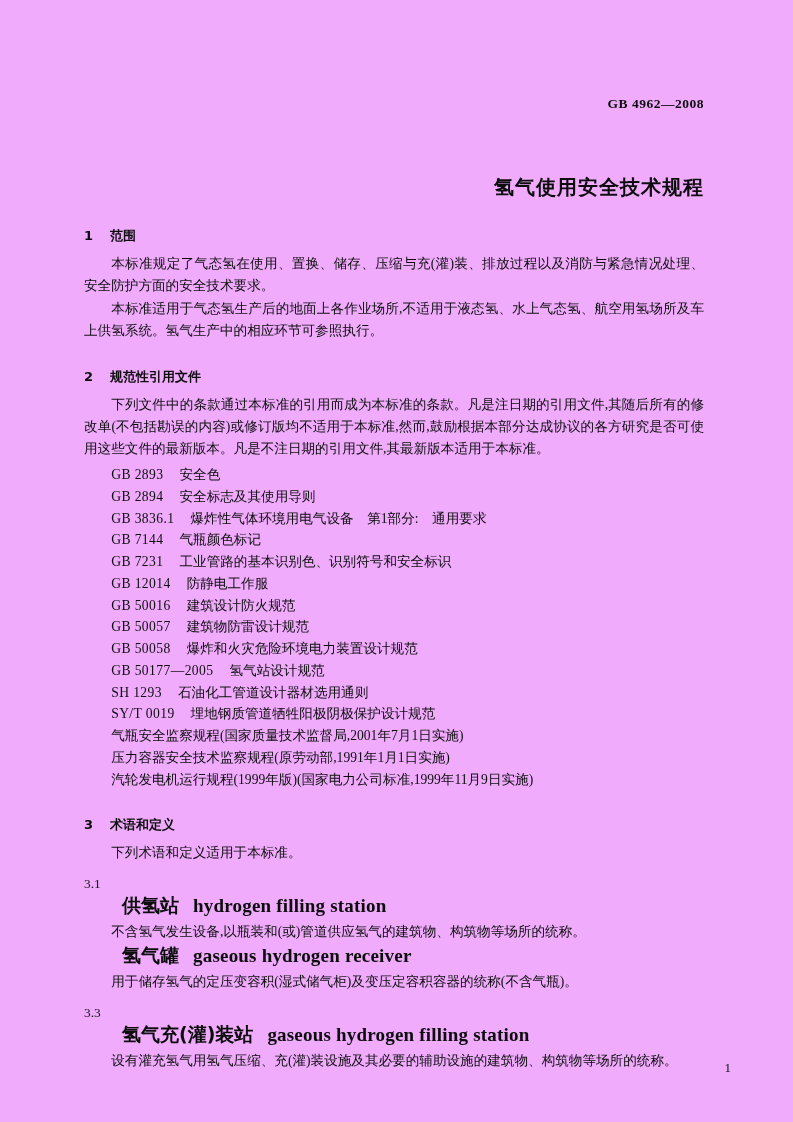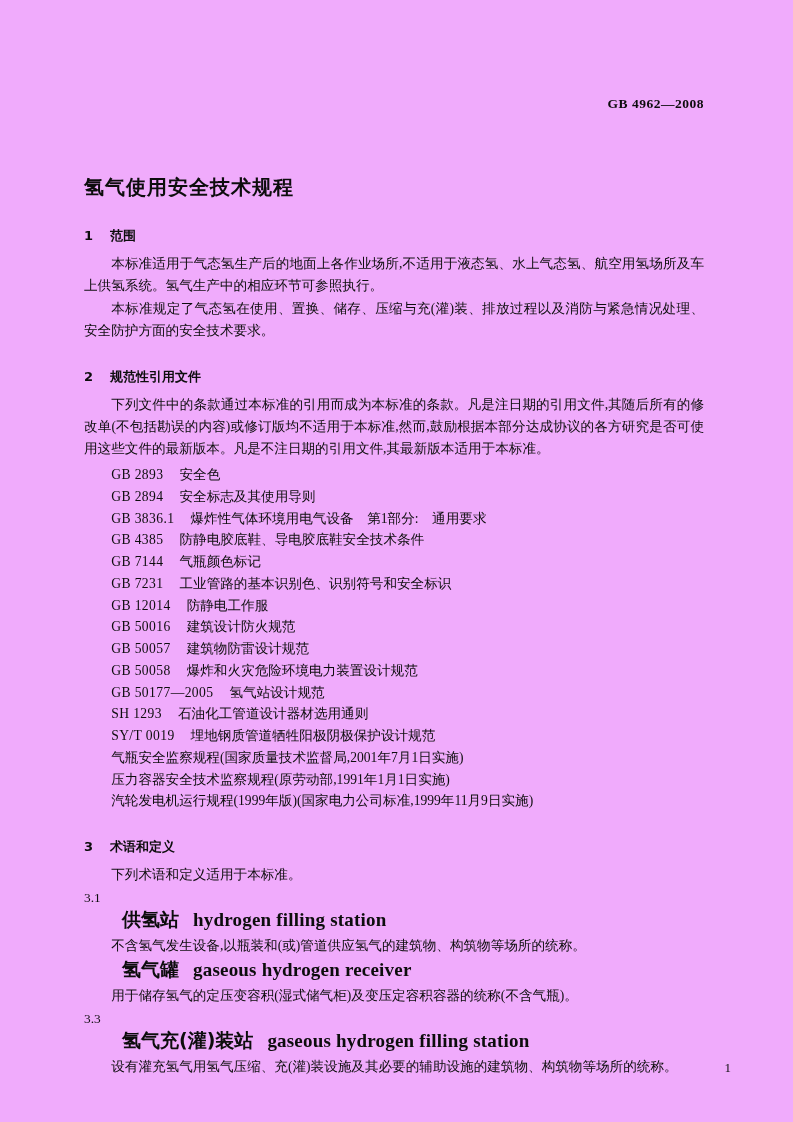--- a/index.html
+++ b/index.html
@@ -55,21 +55,21 @@
   .std-no {
     text-align: right;
     font-family: "Liberation Serif", serif;
     font-size: 13.5px;
     letter-spacing: 0.5px;
     margin-top: 96px;
     font-weight: 700;
   }
 
   .doc-title {
-    text-align: left;
+    text-align: right;
     font-family: "DejaVu Sans", "Liberation Sans", sans-serif;
     font-weight: 700;
     font-size: 20px;
     letter-spacing: 1px;
     margin-top: 62px;
   }
 
   .sec-head {
     font-family: "DejaVu Sans", "Liberation Sans", sans-serif;
     font-weight: 700;
@@ -103,21 +103,21 @@
   .ref .code {
     font-family: "Liberation Serif", serif;
     letter-spacing: 0.4px;
     margin-top: 42px;
   }
   .ref .gap-md { display: inline-block; width: 16px; }
 
   .term-num {
     font-size: 13.4px;
     font-family: "Liberation Serif", serif;
-    margin-top: 4px;
+    margin-top: 12px;
     margin-bottom: 1px;
   }
   .term-name {
     font-family: "DejaVu Sans", "Liberation Sans", sans-serif;
     font-weight: 700;
     font-size: 19px;
     padding-left: 2em;
     margin-bottom: 2px;
   }
   .term-name .en {
@@ -168,33 +168,32 @@
 
   <div class="content">
 
     <div class="std-no">GB 4962—2008</div>
 
     <h1 class="doc-title">氢气使用安全技术规程</h1>
 
     <div class="sec-head">
       <span class="num">1</span><span>范围</span>
     </div>
+    <p class="body">本标准规定了气态氢在使用、置换、储存、压缩与充(灌)装、排放过程以及消防与紧急情况处理、安全防护方面的安全技术要求。</p>
     <p class="body">本标准适用于气态氢生产后的地面上各作业场所,不适用于液态氢、水上气态氢、航空用氢场所及车上供氢系统。氢气生产中的相应环节可参照执行。</p>
-    <p class="body">本标准规定了气态氢在使用、置换、储存、压缩与充(灌)装、排放过程以及消防与紧急情况处理、安全防护方面的安全技术要求。</p>
 
     <div class="sec-head">
       <span class="num">2</span><span>规范性引用文件</span>
     </div>
     <p class="body">下列文件中的条款通过本标准的引用而成为本标准的条款。凡是注日期的引用文件,其随后所有的修改单(不包括勘误的内容)或修订版均不适用于本标准,然而,鼓励根据本部分达成协议的各方研究是否可使用这些文件的最新版本。凡是不注日期的引用文件,其最新版本适用于本标准。</p>
 
     <div class="ref-list">
       <div class="ref"><span class="code">GB 2893</span><span class="gap-md"></span><span>安全色</span></div>
       <div class="ref"><span class="code">GB 2894</span><span class="gap-md"></span><span>安全标志及其使用导则</span></div>
       <div class="ref"><span class="code">GB 3836.1</span><span class="gap-md"></span><span>爆炸性气体环境用电气设备　第1部分:　通用要求</span></div>
-      <div class="ref"><span class="code">GB 4385</span><span class="gap-md"></span><span>防静电胶底鞋、导电胶底鞋安全技术条件</span></div>
       <div class="ref"><span class="code">GB 7144</span><span class="gap-md"></span><span>气瓶颜色标记</span></div>
       <div class="ref"><span class="code">GB 7231</span><span class="gap-md"></span><span>工业管路的基本识别色、识别符号和安全标识</span></div>
       <div class="ref"><span class="code">GB 12014</span><span class="gap-md"></span><span>防静电工作服</span></div>
       <div class="ref"><span class="code">GB 50016</span><span class="gap-md"></span><span>建筑设计防火规范</span></div>
       <div class="ref"><span class="code">GB 50057</span><span class="gap-md"></span><span>建筑物防雷设计规范</span></div>
       <div class="ref"><span class="code">GB 50058</span><span class="gap-md"></span><span>爆炸和火灾危险环境电力装置设计规范</span></div>
       <div class="ref"><span class="code">GB 50177—2005</span><span class="gap-md"></span><span>氢气站设计规范</span></div>
       <div class="ref"><span class="code">SH 1293</span><span class="gap-md"></span><span>石油化工管道设计器材选用通则</span></div>
       <div class="ref"><span class="code">SY/T 0019</span><span class="gap-md"></span><span>埋地钢质管道牺牲阳极阴极保护设计规范</span></div>
       <div class="ref"><span>气瓶安全监察规程(国家质量技术监督局,2001年7月1日实施)</span></div>

